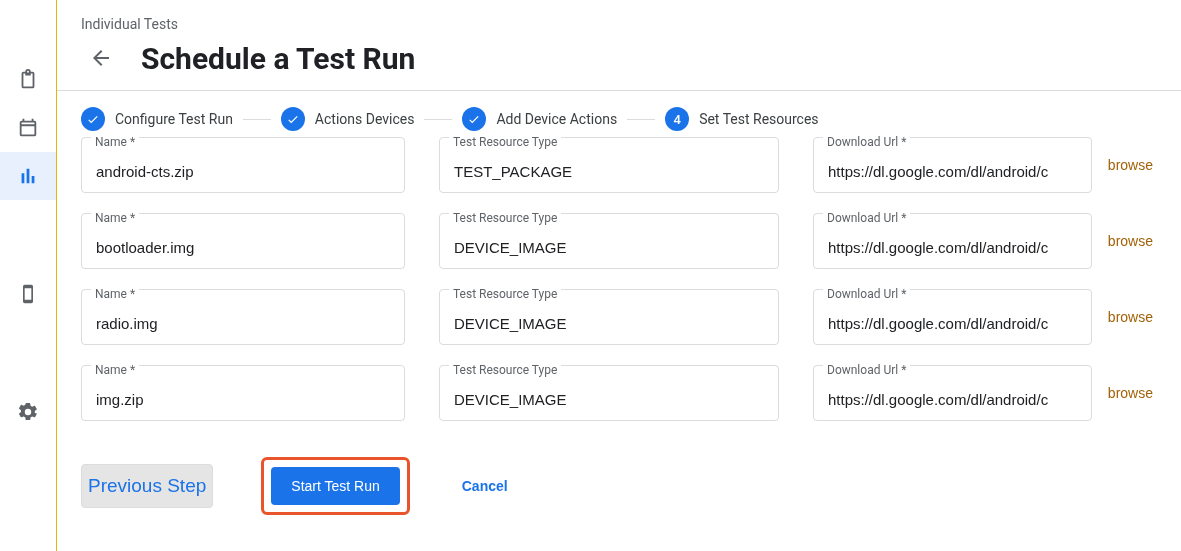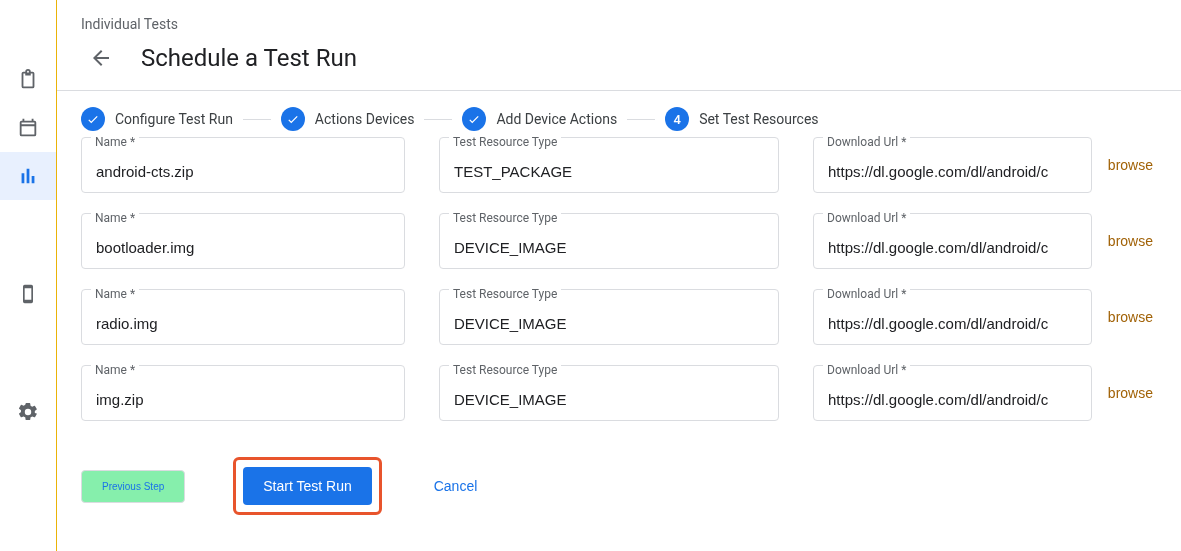--- a/index.html
+++ b/index.html
@@ -7,45 +7,45 @@
   .app { display: flex; height: 100%; }
   .sidebar { width: 56px; display: flex; flex-direction: column; align-items: center; padding-top: 56px; gap: 0; }
   .side-item { width: 56px; height: 48px; display:flex; align-items:center; justify-content:center; color:#5f6368; fill:#5f6368; }
   .side-item.active { background:#e8f0fe; color:#1a73e8; fill:#1a73e8; }
   .side-gap { height: 70px; }
   .main { flex:1; border-left:1px solid #eab308; display:flex; flex-direction:column; }
   .header { padding: 16px 24px 12px 24px; border-bottom:1px solid #dadce0; }
   .breadcrumb { font-size:14px; color:#5f6368; margin-bottom:6px; }
   .title-row { display:flex; align-items:center; gap:20px; }
   .back-btn { width:40px; height:40px; display:flex; align-items:center; justify-content:center; color:#5f6368; border:none; background:none; cursor:pointer; }
-  .page-title { font-size:24px; font-weight:400; color:#202124; }
+  .page-title { font-size:30px; font-weight:700; color:#202124; }
   .content { padding: 16px 24px 24px 24px; flex:1; overflow:auto; }
   .stepper { display:flex; align-items:center; gap:10px; margin-bottom:6px; }
   .step { display:flex; align-items:center; gap:10px; }
   .step-circle { width:24px; height:24px; border-radius:50%; display:flex; align-items:center; justify-content:center; color:#fff; font-size:13px; font-weight:500; }
   .step-circle.done { background:#1a73e8; }
   .step-circle.current { background:#1a73e8; }
   .step-label { font-size:14px; color:#3c4043; white-space:nowrap; }
   .step-sep { width:28px; height:1px; background:#dadce0; }
   .rows { display:flex; flex-direction:column; gap:20px; }
   .resource-row { display:flex; gap:34px; align-items:stretch; }
   .field { position:relative; }
   .field.name { width:324px; }
   .field.type { width:340px; }
   .field.url-wrap { flex:1; display:flex; gap:12px; align-items:center; }
   .md-input { width:100%; height:56px; border:1px solid #dadce0; border-radius:4px; padding: 22px 14px 10px 14px; font-size:15px; color:#202124; background:#fff; }
   .md-input.url { text-overflow:ellipsis; }
   .md-label { position:absolute; top:-2px; left:10px; font-size:12px; color:#5f6368; background:#fff; padding:0 4px; transform:translateY(0); pointer-events:none; }
   .field-inner { position:relative; flex:1; }
   .browse-link { color:#a16207; font-size:14px; background:none; border:none; cursor:pointer; padding:0 4px; }
   .footer-row { display:flex; align-items:center; gap:20px; margin-top:36px; }
-  .btn-outline { border:1px solid #dadce0; background:#86efac; color:#1a73e8; font-size:10px; font-weight:500; padding:10px 20px; border-radius:4px; cursor:pointer; }
+  .btn-outline { border:1px solid #dadce0; background:#e5e5e5; color:#1a73e8; font-size:19px; font-weight:500; padding:10px 6px; border-radius:4px; cursor:pointer; }
   .btn-primary { background:#1a73e8; color:#fff; border:none; font-size:14px; font-weight:500; padding:11px 20px; border-radius:4px; cursor:pointer; }
   .highlight { display:inline-block; padding:7px; border:3px solid #e8542c; border-radius:6px;margin-left:28px; }
-  .btn-text { background:none; border:none; color:#1a73e8; font-size:14px; font-weight:400; cursor:pointer; padding:8px 12px; margin-left:20px; }
+  .btn-text { background:none; border:none; color:#1a73e8; font-size:14px; font-weight:700; cursor:pointer; padding:8px 12px; margin-left:20px; }
   svg { display:block; }
 </style>
 </head>
 <body>
 
 <div class="app">
 
   <nav class="sidebar">
     <div class="side-item">
       <span>

